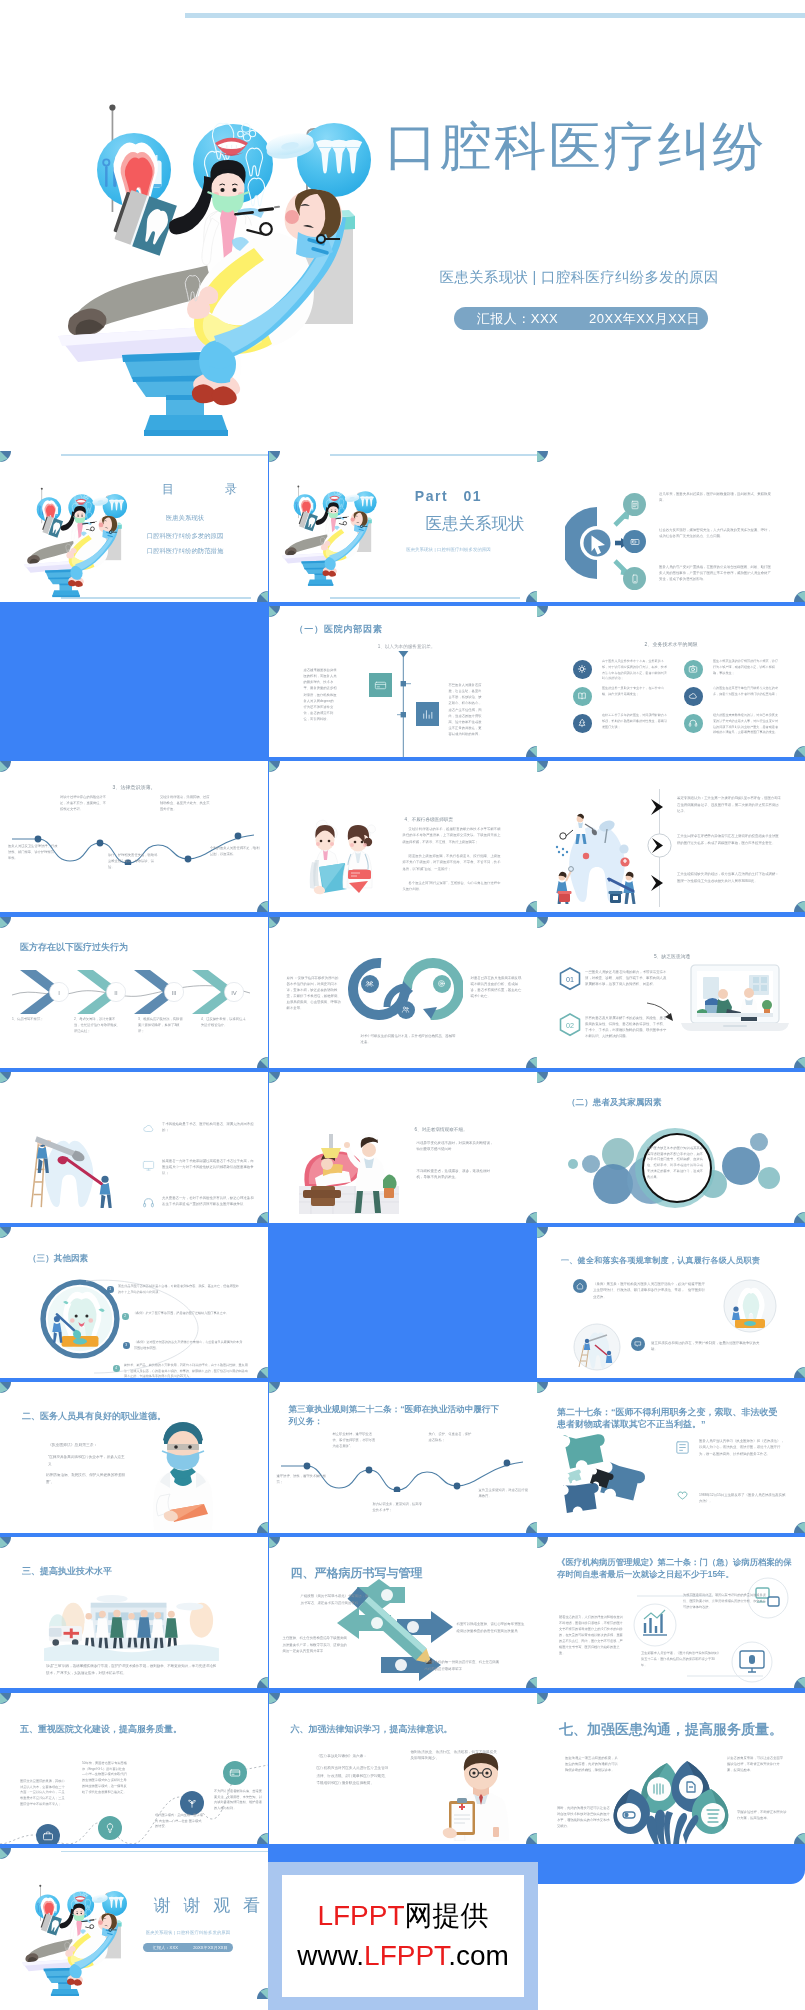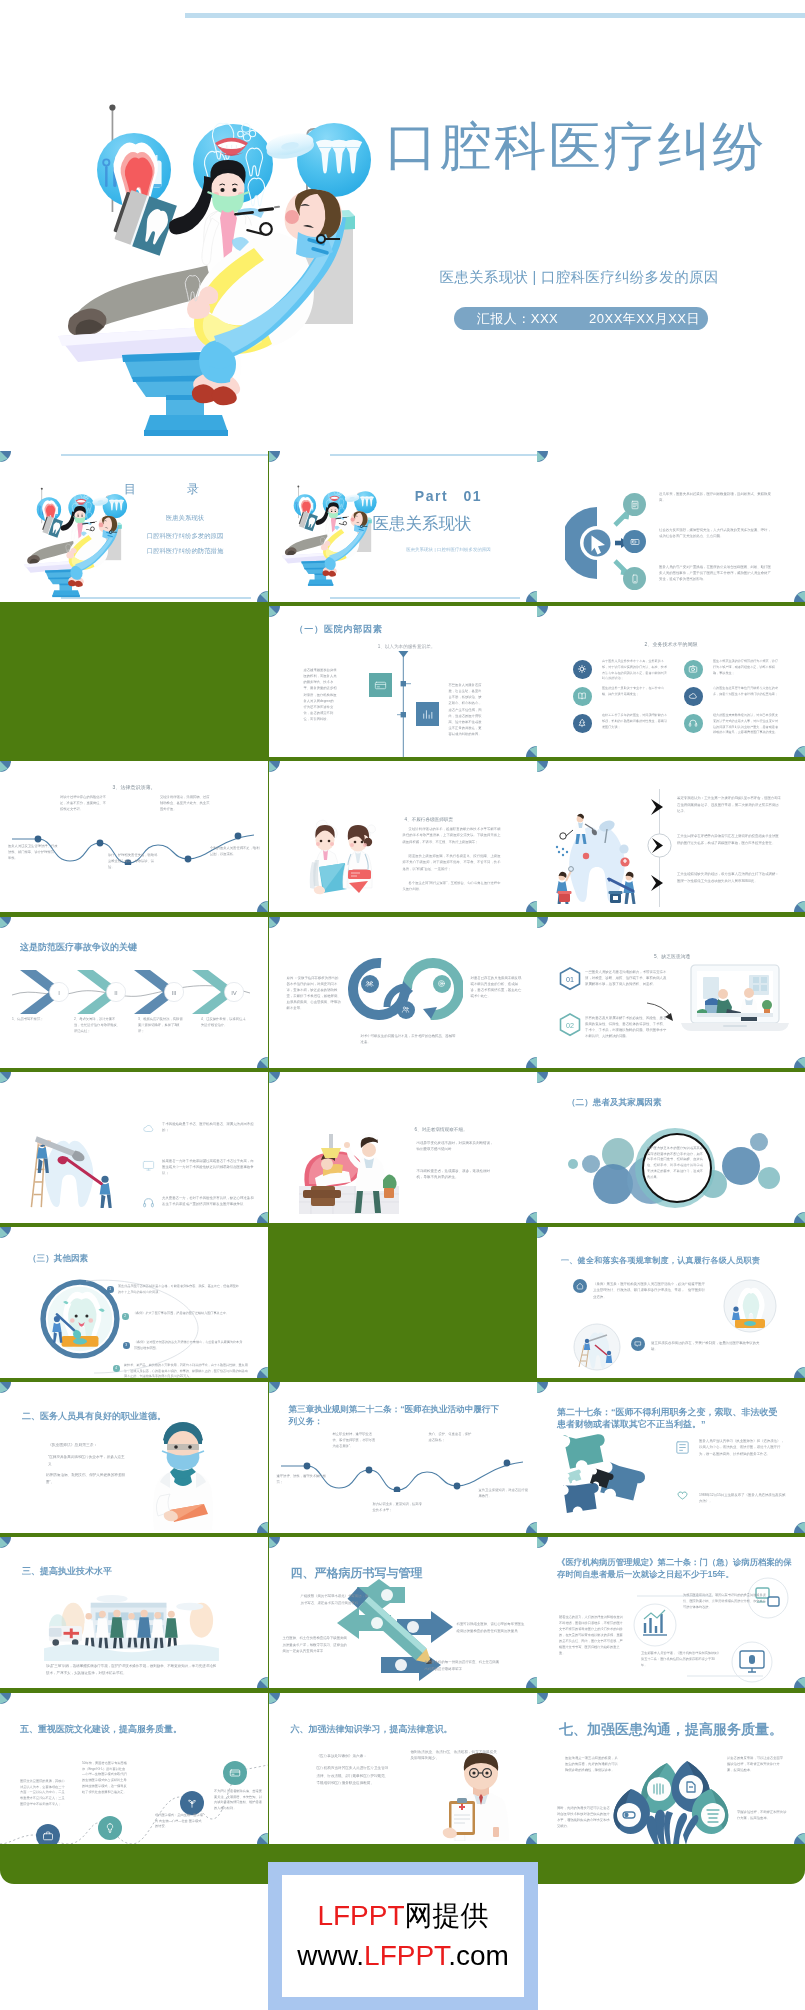--- a/index.html
+++ b/index.html
@@ -1,19 +1,19 @@
 <!DOCTYPE html>
 <html><head>
 <meta charset="utf-8">
 <title>PPT Preview</title>
 <style>
 *{box-sizing:border-box;}
 html,body{margin:0;padding:0;background:#fff;}
 body{width:805px;height:2010px;font-family:"Liberation Sans",sans-serif;overflow:hidden;}
-.page{position:relative;width:805px;height:1884px;background:#4d7c0f;border-radius:14px;}
+.page{position:relative;width:805px;height:1884px;background:#3b82f6;border-radius:14px;}
 
 
 .cover{position:absolute;left:0;top:0;width:805px;height:451px;overflow:hidden;background:#fff;}
 .cover .topline{position:absolute;left:185px;top:13px;width:620px;height:5px;background:#bedcee;}
 .cover .art{position:absolute;left:22px;top:96px;width:370px;height:350px;}
 
 
 
 .cover .title{position:absolute;left:384px;top:120px;width:384px;text-align:center;
    font-size:52px;line-height:52px;color:#6d9cc0;letter-spacing:2.5px;}
@@ -29,21 +29,21 @@
 
 
 .cnr{position:absolute;width:11px;height:11px;}
 .tl{left:0;top:0;} .br{right:0;bottom:0;transform:scale(-1,-1);}
 
 
 .tl1{position:absolute;left:61px;top:3px;width:207px;height:1.6px;background:#bedcee;}
 .tl2{position:absolute;left:61px;bottom:3px;width:190px;height:1.6px;background:#bedcee;}
 .mart{position:absolute;left:7px;top:32px;width:124px;height:117px;}
 .st-part{position:absolute;font-size:15px;font-weight:bold;color:#5f8fb6;letter-spacing:2px;}
-.st-h{position:absolute;font-size:16px;color:#6d9cc0;text-align:left;line-height:20px;white-space:pre-line;}
+.st-h{position:absolute;font-size:16px;color:#6d9cc0;text-align:right;line-height:20px;white-space:pre-line;}
 .st-sub{position:absolute;font-size:4.6px;color:#93b8d4;text-align:center;letter-spacing:.1px;}
 .st-pill{position:absolute;height:9px;background:#7ba5c5;border-radius:4.5px;color:#fff;font-size:4px;
    display:flex;align-items:center;letter-spacing:.2px;}
 .st-pill span{flex:1;text-align:center;}
 
 .hd{position:absolute;color:#6d9cc0;font-weight:bold;white-space:pre-line;}
 .tx{position:absolute;color:#8d9299;line-height:1.6;}
 .tx2{position:absolute;color:#9aa0a8;line-height:1.6;}
 .cc{position:absolute;border-radius:50%;}
 .sq{position:absolute;}
@@ -581,21 +581,21 @@
       </div>
 <div class="slide" style="left:0px;top:465.6px">
         <svg class="cnr tl" viewBox="0 0 11 11">
           <path d="M0 0 H11 A11 11 0 0 1 0 11 Z" fill="#4c7ca8"></path>
           <path d="M0 0 L0 11 L7.8 7.8 Z" fill="#8ac8c6"></path>
         </svg>
         <svg class="cnr br" viewBox="0 0 11 11">
           <path d="M0 0 H11 A11 11 0 0 1 0 11 Z" fill="#4c7ca8"></path>
           <path d="M0 0 L0 11 L7.8 7.8 Z" fill="#8ac8c6"></path>
         </svg>
-        <div class="hd" style="left:20px;top:24px;font-size:9px">这是防范医疗事故争议的关键</div>
+        <div class="hd" style="left:20px;top:24px;font-size:9px">医方存在以下医疗过失行为</div>
         <svg style="position:absolute;left:8px;top:50px;width:252px;height:48px" viewBox="0 0 252 48">
 <path d="M4 28 C26 20 44 32 64 26 C92 18 110 34 138 28 C172 21 196 12 242 26" fill="none" stroke="#7d848c" stroke-width=".6"></path>
 <path d="M28 3 L57 25 L28 47 L12 47 L41 25 L12 3 Z" fill="#5e8bb1"></path>
 <path d="M85 3 L114 25 L85 47 L69 47 L98 25 L69 3 Z" fill="#7cc0bf"></path>
 <path d="M142 3 L171 25 L142 47 L126 47 L155 25 L126 3 Z" fill="#5e8bb1"></path>
 <path d="M200 3 L229 25 L200 47 L184 47 L213 25 L184 3 Z" fill="#7cc0bf"></path>
 <circle cx="51" cy="25" r="9.6" fill="#fff" stroke="#dfe4e9" stroke-width=".7"></circle>
 <circle cx="108" cy="25" r="9.6" fill="#fff" stroke="#dfe4e9" stroke-width=".7"></circle>
 <circle cx="166" cy="25" r="9.6" fill="#fff" stroke="#dfe4e9" stroke-width=".7"></circle>
 <circle cx="226" cy="25" r="9.6" fill="#fff" stroke="#dfe4e9" stroke-width=".7"></circle>
@@ -1295,20 +1295,40 @@
           </g>
 <g stroke="#6fb5b4" stroke-width="1.3" fill="none" stroke-linecap="round">
             <path d="M98 55 h12 M99 59 h10 M100 63 h8 M99 67 h10"></path>
           </g>
 </svg>
         <div class="tx" style="left:28px;top:62px;width:56px;font-size:3.3px;line-height:1.85">医患沟通是一项互动双重的桥梁，从医生的角度看，良好的沟通能力可以降低诊断的准确性，降低误诊率。</div>
         <div class="tx" style="left:190px;top:62px;width:58px;font-size:3.3px;line-height:1.85">从患者的角度来讲，可以让患者全面掌握诊治过程，不断修正和完善诊疗方案，提高治愈率。</div>
         <div class="tx" style="left:20px;top:112px;width:56px;font-size:3.3px;line-height:1.85">同时，良好的沟通技巧还可以让患者对自医学技术和放对这些疾病的医疗水平，增强战胜疾病的心理承受和承受能力。</div>
         <div class="tx" style="left:200px;top:116px;width:50px;font-size:3.3px;line-height:1.85">掌握诊治过程，不断修正和完善诊疗方案，提高治愈率。</div>
       </div>
+<div class="slide" style="left:0px;top:1396.8px">
+        <svg class="cnr tl" viewBox="0 0 11 11">
+          <path d="M0 0 H11 A11 11 0 0 1 0 11 Z" fill="#4c7ca8"></path>
+          <path d="M0 0 L0 11 L7.8 7.8 Z" fill="#8ac8c6"></path>
+        </svg>
+        <svg class="cnr br" viewBox="0 0 11 11">
+          <path d="M0 0 H11 A11 11 0 0 1 0 11 Z" fill="#4c7ca8"></path>
+          <path d="M0 0 L0 11 L7.8 7.8 Z" fill="#8ac8c6"></path>
+        </svg>
+        <div class="tl1"></div>
+        <svg class="mart" style="left:10px;top:34px;width:124px;height:117.3px" viewBox="0 0 370 350">
+          <use href="#dentalArt"></use>
+        </svg>
+        <div class="st-h" style="left:112px;top:48px;width:152px;font-size:17px;letter-spacing:4px">谢 谢 观 看</div>
+        <div class="st-sub" style="left:112px;top:82px;width:152px;font-size:4.4px">医患关系现状 | 口腔科医疗纠纷多发的原因</div>
+        <div class="st-pill" style="left:143px;top:95px;width:90px">
+          <span>汇报人：XXX</span>
+          <span>20XX年XX月XX日</span>
+        </div>
+      </div>
  </div>
 
  <div class="wm">
    <div class="wmi">
      <div><b class="rd">LFPPT</b><b>网提供</b></div>
      <div><b>www.</b><b class="rd">LFPPT</b><b>.com</b></div>
    </div>
  </div>
 </div>
 

